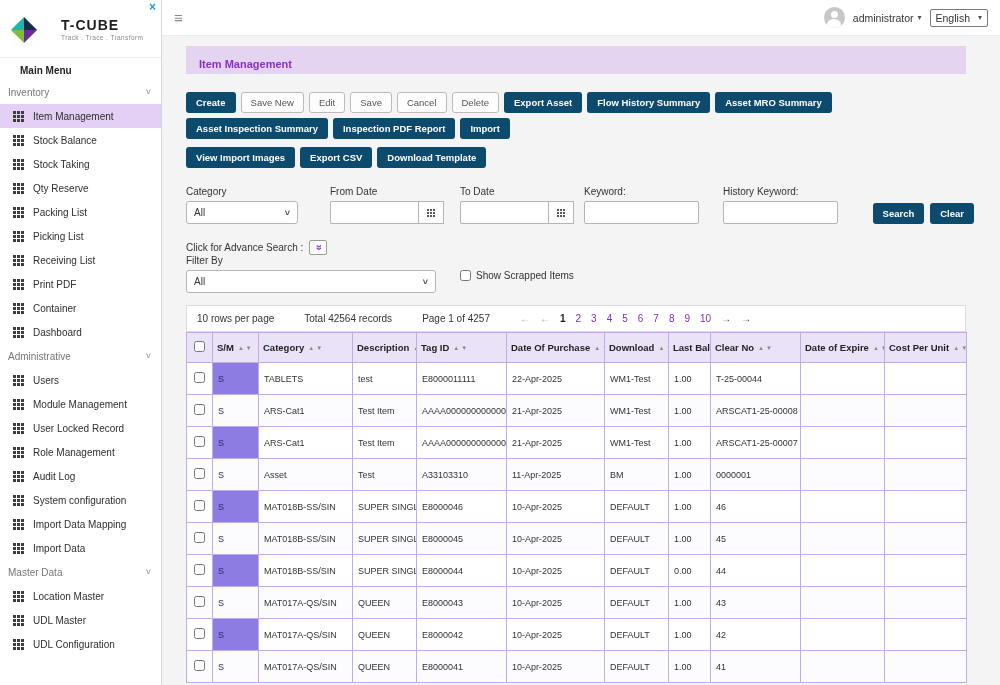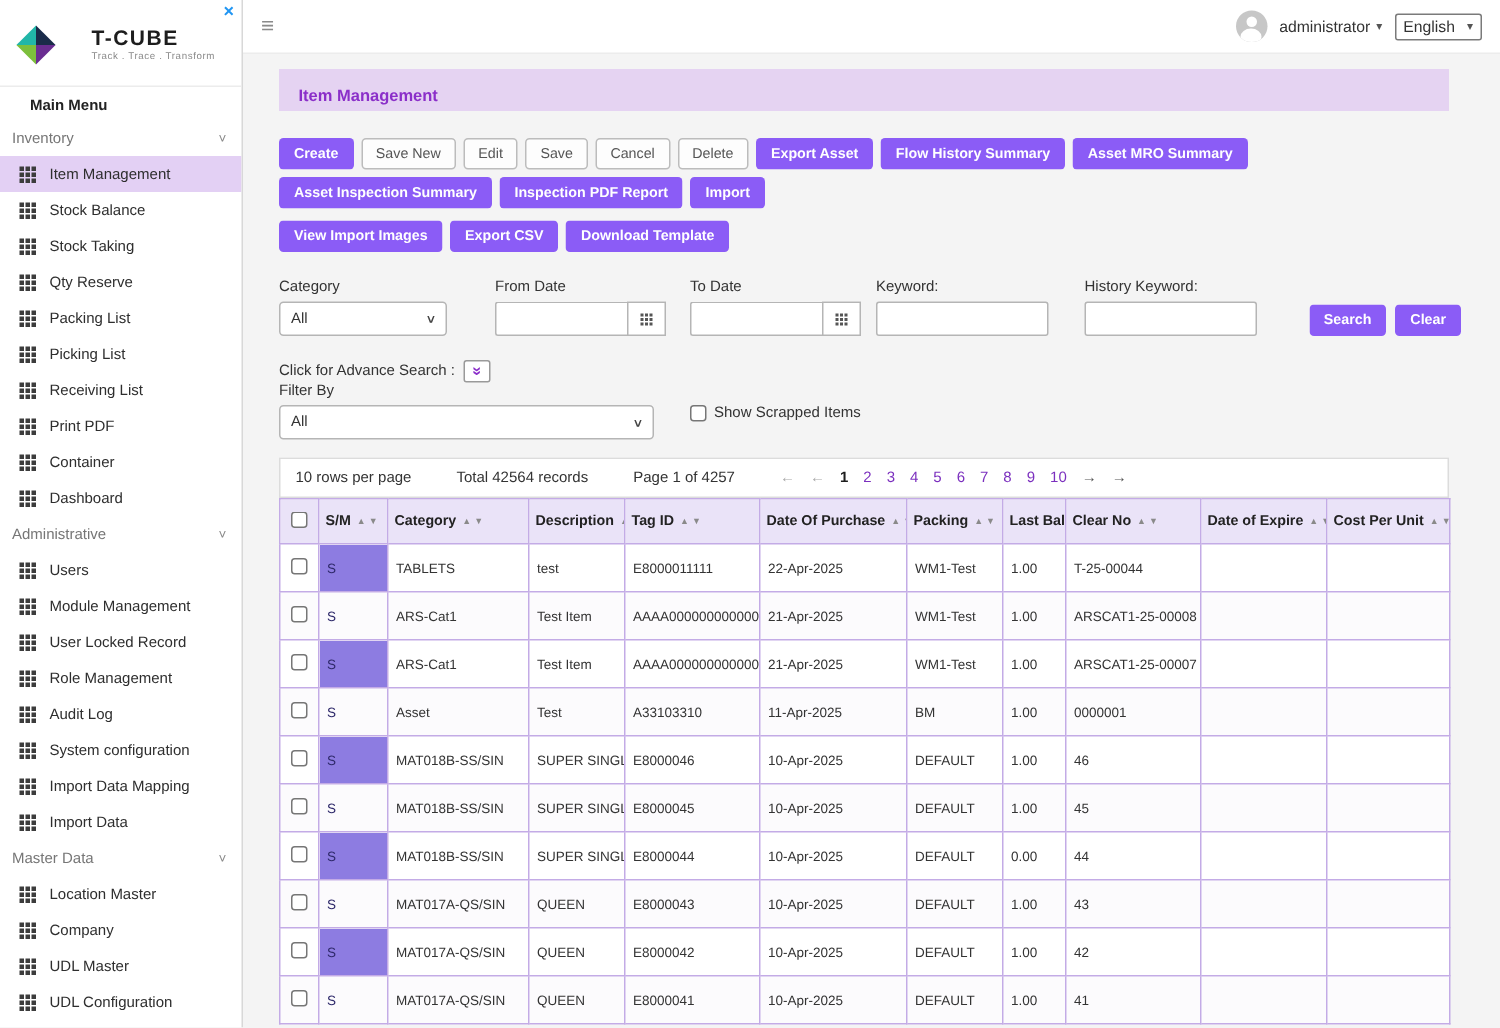--- a/index.html
+++ b/index.html
@@ -38,21 +38,21 @@
   .lang-box { display:flex; align-items:center; gap:8px; border:1px solid #7a7a7a; border-radius:2px; background:#fff; padding:2px 5px; font-size:10.5px; cursor:pointer; }
 
   
   .content { flex:1; padding:10px 0 0 24px; overflow:hidden; }
   .page-banner { width:780px; background:#e5d3f2; padding:8px 13px; height:28px; }
   .page-title { color:#8b2fc9; font-size:11px; font-weight:bold; }
 
   .toolbar { display:flex; gap:5px; margin-top:8px; width:790px; flex-wrap:wrap; }
   .toolbar.first { margin-top:18px; }
   .btn { font-size:9.5px; font-weight:bold; height:21px; padding:0 9px; border-radius:3px; border:1px solid transparent; cursor:pointer; font-family:inherit; }
-  .btn.primary { background:#8b5cf6; color:#fff; }
+  .btn.primary { background:#0c4a6e; color:#fff; }
   .btn.secondary { background:#fdfdfd; color:#555; border-color:#bcbcbc; font-weight:normal; }
 
   .filters { display:flex; align-items:flex-end; margin-top:18px; width:788px; }
   .field { display:flex; flex-direction:column; gap:4px; }
   .field-label { font-size:10px; color:#333; }
   .input { height:23px; border:1px solid #b5b5b5; border-radius:2px; background:#fff; font-size:10px; padding:0 6px; font-family:inherit; color:#333; }
   .select-box { display:flex; align-items:center; justify-content:space-between; height:23px; border:1px solid #b5b5b5; border-radius:3px; background:#fff; padding:0 7px; font-size:10px; color:#333; cursor:pointer; }
   .w112 { width:112px; }
   .w250 { width:250px; }
   .sel-chevron { font-size:9px; color:#444; font-weight:bold; }
@@ -383,34 +383,20 @@
             <i></i>
             <i></i>
             <i></i>
             <i></i>
             <i></i>
             <i></i>
             <i></i>
             <i></i>
           </span>
           <span>Location Master</span>
-        </div>
-        <div class="nav-item">
-          <span class="grid-icon">
-            <i></i>
-            <i></i>
-            <i></i>
-            <i></i>
-            <i></i>
-            <i></i>
-            <i></i>
-            <i></i>
-            <i></i>
-          </span>
-          <span>Company</span>
         </div>
         <div class="nav-item">
           <span class="grid-icon">
             <i></i>
             <i></i>
             <i></i>
             <i></i>
             <i></i>
             <i></i>
             <i></i>
@@ -625,21 +611,21 @@
                   <div class="th-inner">
                     <span class="col-label">Date Of Purchase</span>
                     <span class="sort-wrap">
                       <span class="sort-up">▲</span>
                       <span class="sort-down">▼</span>
                     </span>
                   </div>
                 </th>
                 <th style="width: 64px;">
                   <div class="th-inner">
-                    <span class="col-label">Packing</span>
+                    <span class="col-label">Download</span>
                     <span class="sort-wrap">
                       <span class="sort-up">▲</span>
                       <span class="sort-down">▼</span>
                     </span>
                   </div>
                 </th>
                 <th style="width: 42px;">
                   <div class="th-inner">
                     <span class="col-label">Last Bal</span>
                   </div>

